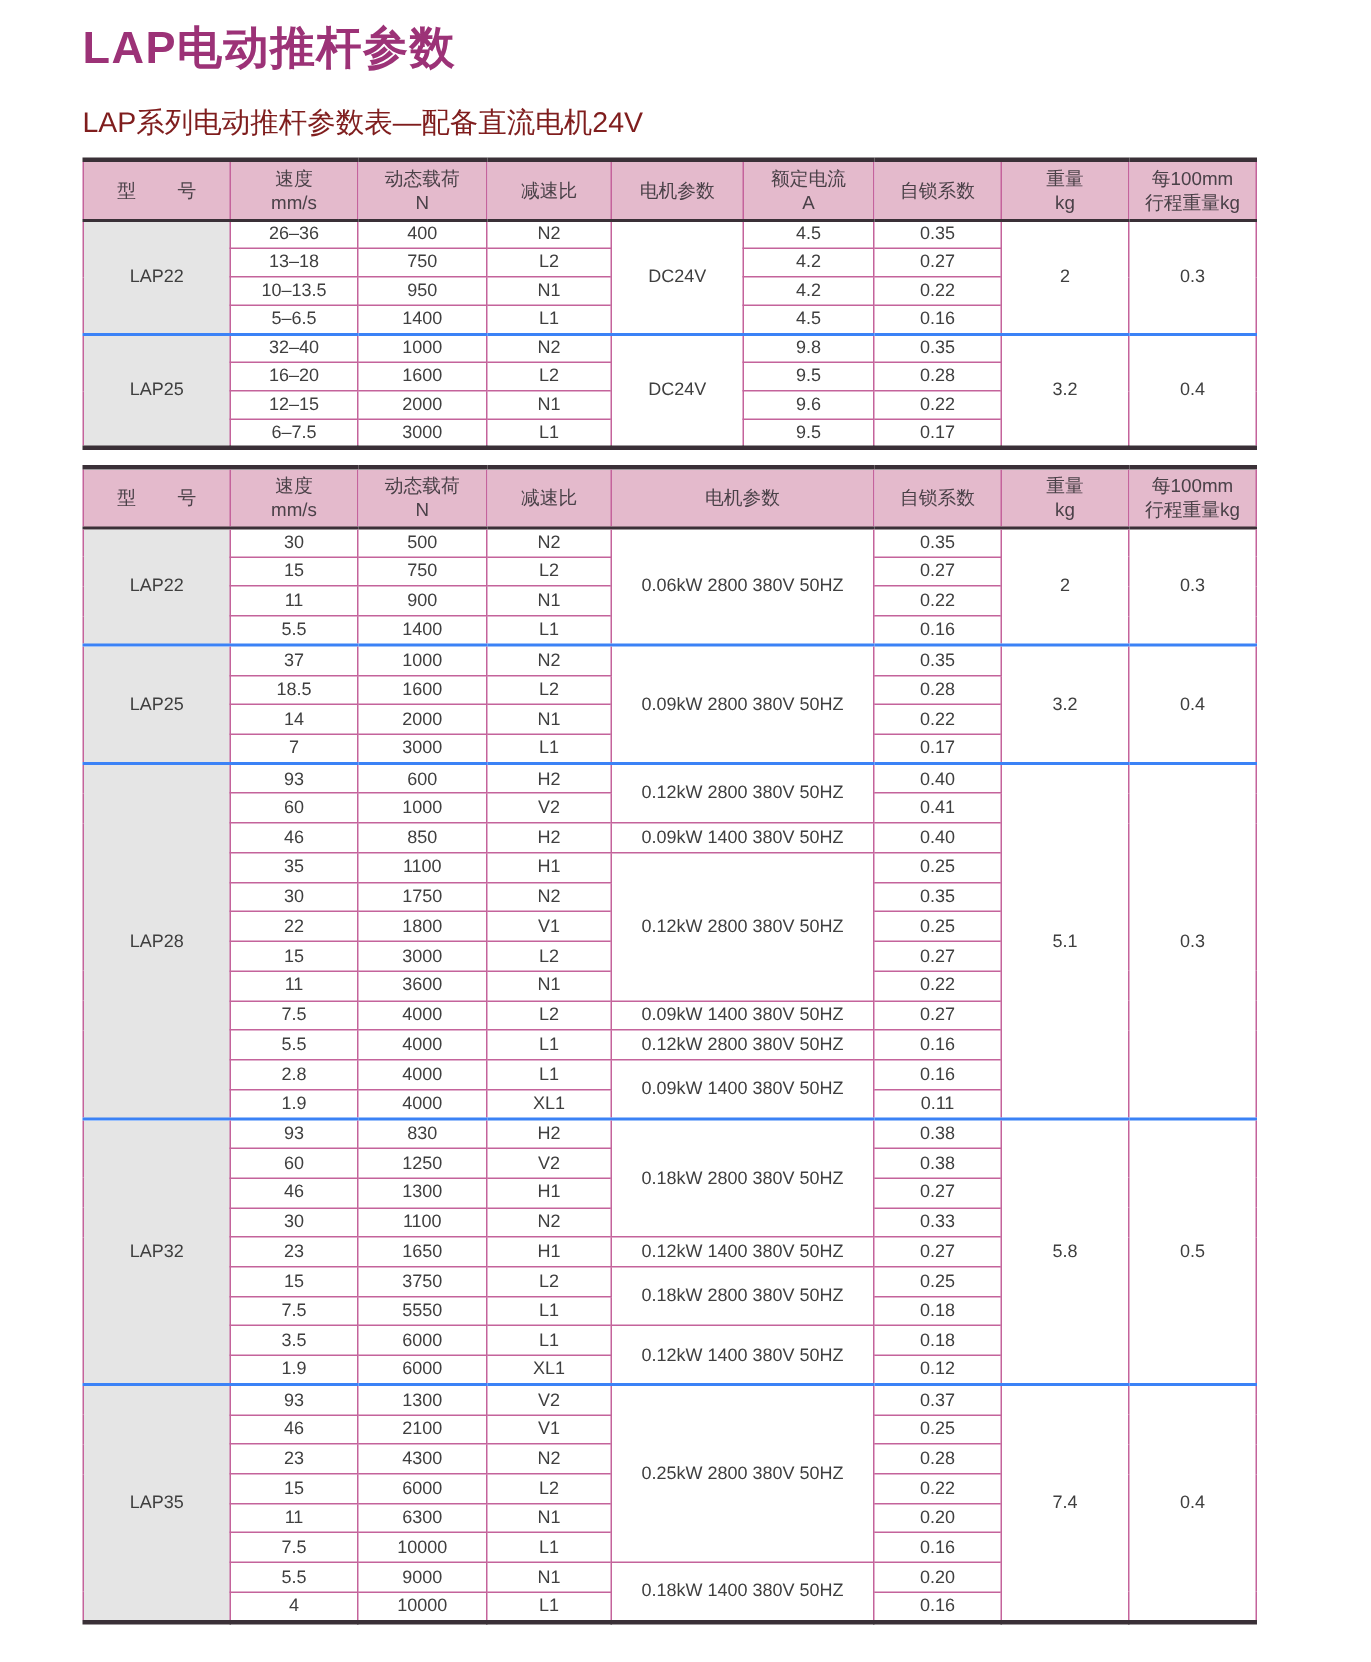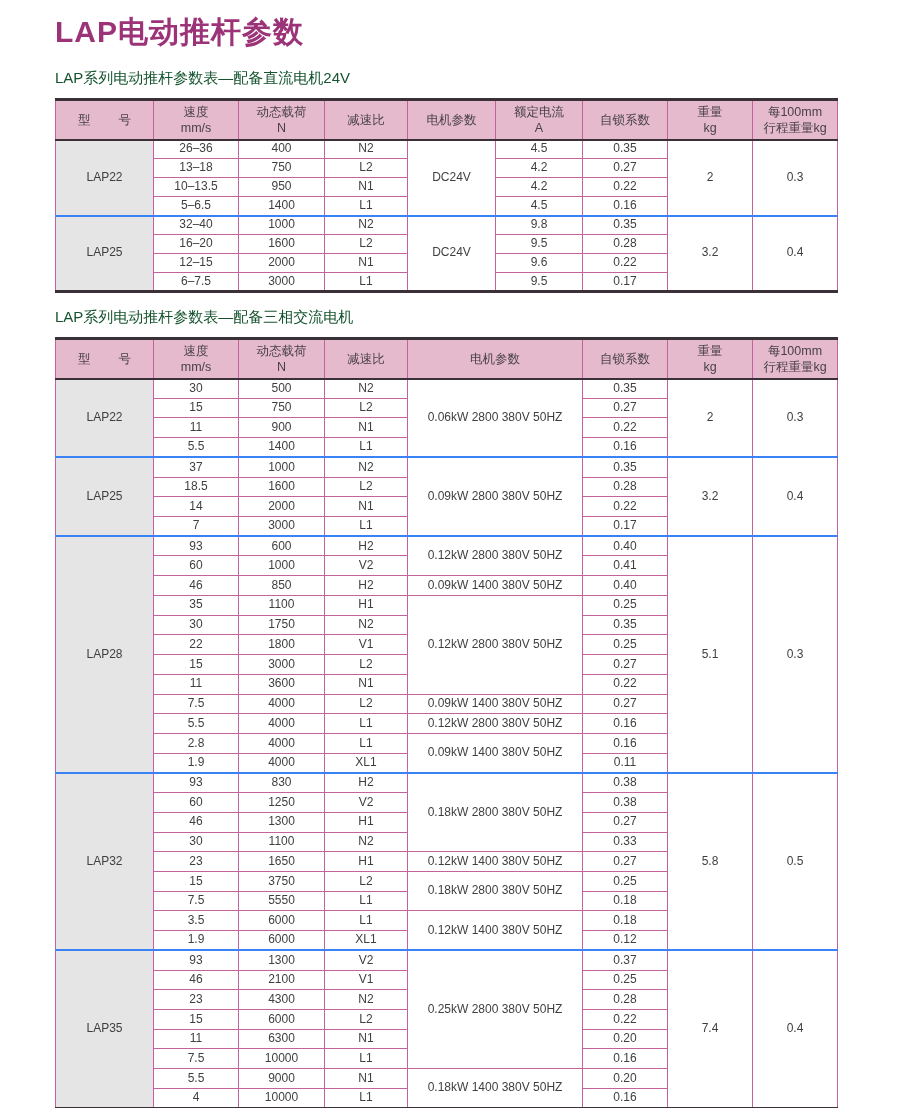--- a/index.html
+++ b/index.html
@@ -8,21 +8,21 @@
     width:914px; height:1108px; overflow:hidden;
     font-family:"Liberation Sans","DejaVu Sans",sans-serif;
     color:#3f3f3f;
   }
   .page { position:absolute; left:55px; top:12px; width:782px; }
   .page-title {
     font-size:30px; font-weight:bold; color:#9c3277;
     letter-spacing:1px; margin-bottom:16px;
   }
   .table-subtitle {
-    font-size:15px; color:#14532d; margin-bottom:9px;
+    font-size:19px; color:#7f1d1d; margin-bottom:9px;
   }
   .subtitle-2 { margin-top:15px; }
   table.param-table {
     border-collapse:collapse; table-layout:fixed; width:782px;
     border-bottom:3px solid #3a3037;
     margin-top:10px;
   }
   table.param-table th, table.param-table td {
     border:1px solid #c4639b;
     text-align:center; vertical-align:middle;
@@ -158,21 +158,20 @@
         <tr>
           <td>6–7.5</td>
           <td>3000</td>
           <td>L1</td>
           <td>9.5</td>
           <td>0.17</td>
         </tr>
       </tbody>
     </table>
 
-  <div class="table-subtitle subtitle-2">LAP系列电动推杆参数表—配备三相交流电机</div>
   <table class="param-table t2" id="table-ac">
       <colgroup>
         <col style="width: 98px;">
         <col style="width: 85px;">
         <col style="width: 86px;">
         <col style="width: 83px;">
         <col style="width: 175px;">
         <col style="width: 85px;">
         <col style="width: 85px;">
         <col style="width: 85px;">

